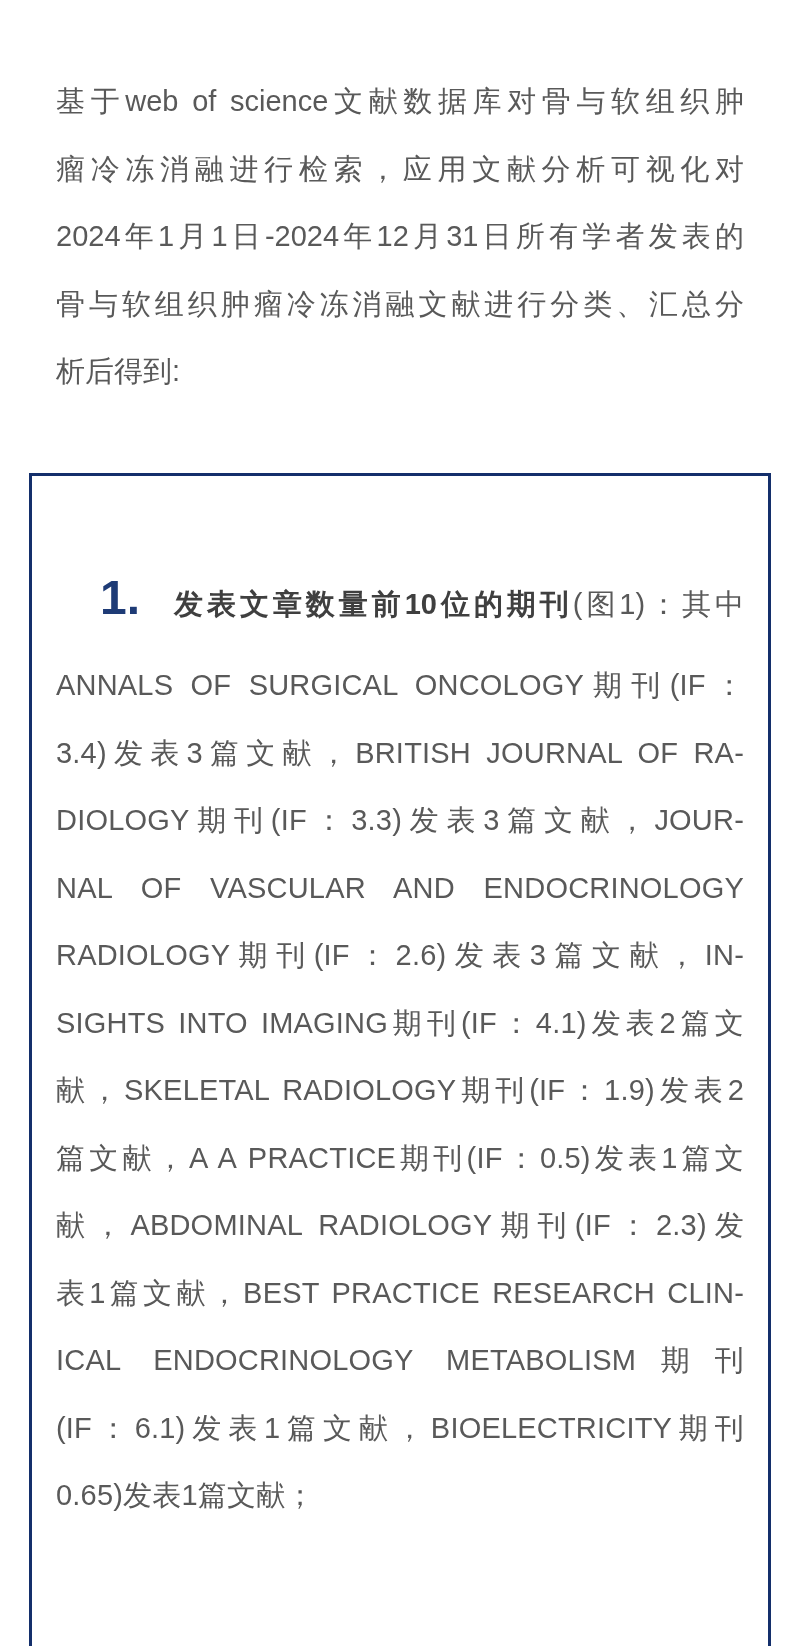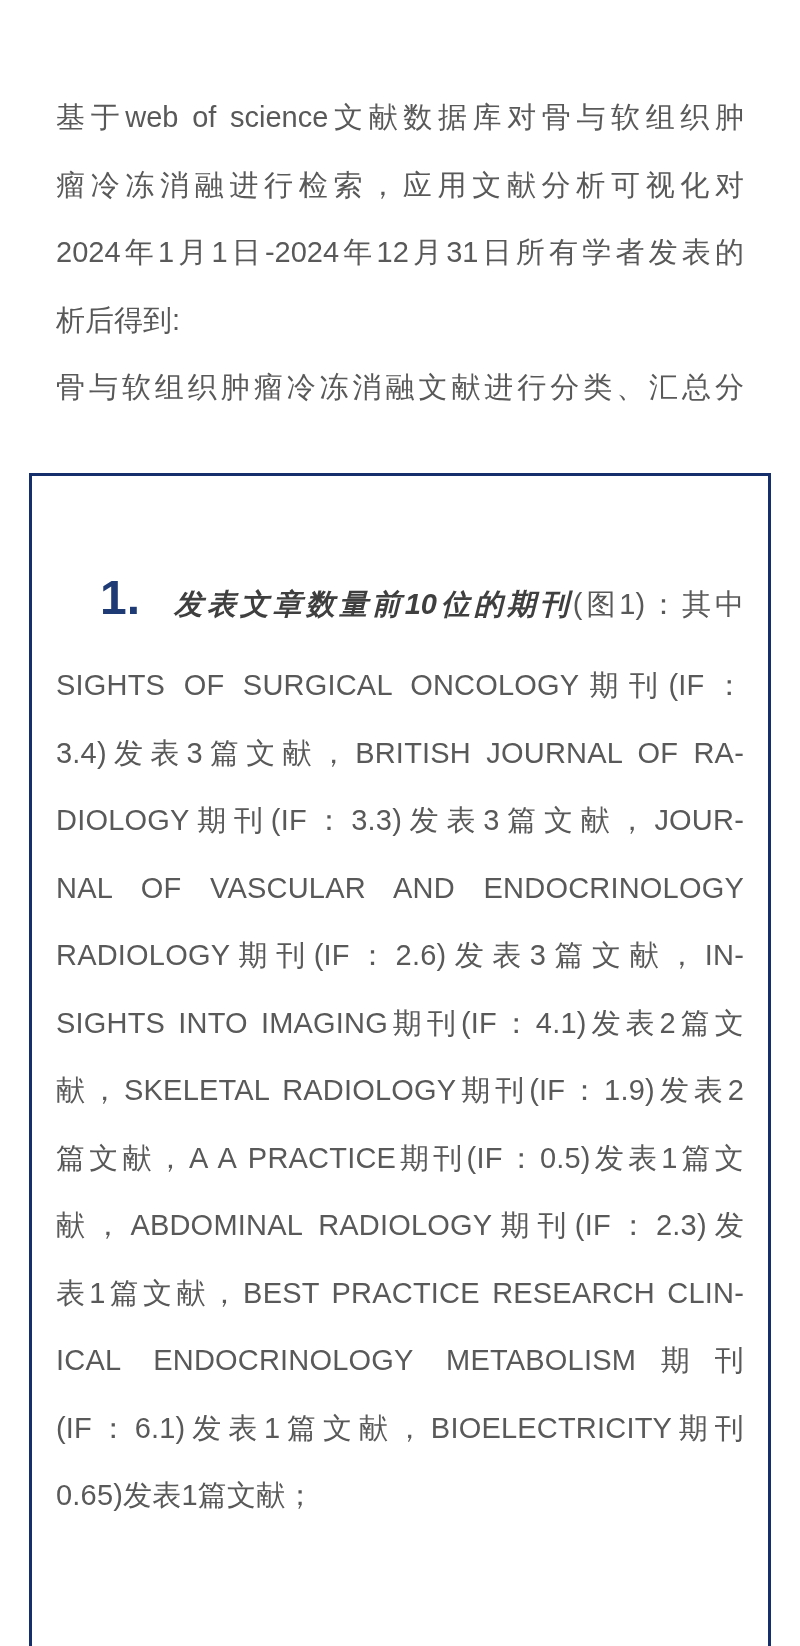--- a/index.html
+++ b/index.html
@@ -17,21 +17,21 @@
     position: relative;
     width: 800px;
     height: 1646px;
     background: #ffffff;
   }
 
   
   .intro {
     position: absolute;
     left: 56px;
-    top: 84px;
+    top: 68px;
     width: 688px;
     font-size: 29px;
     line-height: 67.5px;
     color: #595959;
   }
 
   
   .jline {
     text-align: justify;
     text-align-last: justify;
@@ -69,54 +69,53 @@
   }
   .heading .num {
     font-size: 48px;
     font-weight: bold;
     color: #1e3b76;
     margin-right: 22px;
   }
   .heading .bold {
     font-weight: bold;
     color: #3f3f3f;
-    font-style: italic;
   }
 
   .body-lines {
     margin-top: 12px;
     font-size: 29px;
     line-height: 67.5px;
     color: #595959;
     letter-spacing: 0.2px;
   }
 </style>
 </head>
 <body>
 
 <div class="page">
 
   <div class="intro">
       <div class="jline">基于web of science文献数据库对骨与软组织肿</div>
       <div class="jline">瘤冷冻消融进行检索，应用文献分析可视化对</div>
       <div class="jline">2024年1月1日-2024年12月31日所有学者发表的</div>
+      <div class="jline">骨与软组织肿瘤冷冻消融文献进行分类、汇总分</div>
       <div class="jline last">析后得到:</div>
-      <div class="jline">骨与软组织肿瘤冷冻消融文献进行分类、汇总分</div>
     </div>
 
   <div class="content-box">
     <div class="box-inner">
 
       <div class="heading">
         <span class="num">1.</span>
         <span class="bold">发表文章数量前10位的期刊</span><span>(图1)：其中</span>
       </div>
 
       <div class="body-lines">
-          <div class="jline">SIGHTS OF SURGICAL ONCOLOGY期刊(IF：</div>
+          <div class="jline">ANNALS OF SURGICAL ONCOLOGY期刊(IF：</div>
           <div class="jline">3.4)发表3篇文献，BRITISH JOURNAL OF RA-</div>
           <div class="jline">DIOLOGY期刊(IF：3.3)发表3篇文献，JOUR-</div>
           <div class="jline">NAL OF VASCULAR AND ENDOCRINOLOGY</div>
           <div class="jline">RADIOLOGY期刊(IF：2.6)发表3篇文献，IN-</div>
           <div class="jline">SIGHTS INTO IMAGING期刊(IF：4.1)发表2篇文</div>
           <div class="jline">献，SKELETAL RADIOLOGY期刊(IF：1.9)发表2</div>
           <div class="jline">篇文献，A A PRACTICE期刊(IF：0.5)发表1篇文</div>
           <div class="jline">献，ABDOMINAL RADIOLOGY期刊(IF：2.3)发</div>
           <div class="jline">表1篇文献，BEST PRACTICE RESEARCH CLIN-</div>
           <div class="jline">ICAL ENDOCRINOLOGY METABOLISM期刊</div>

